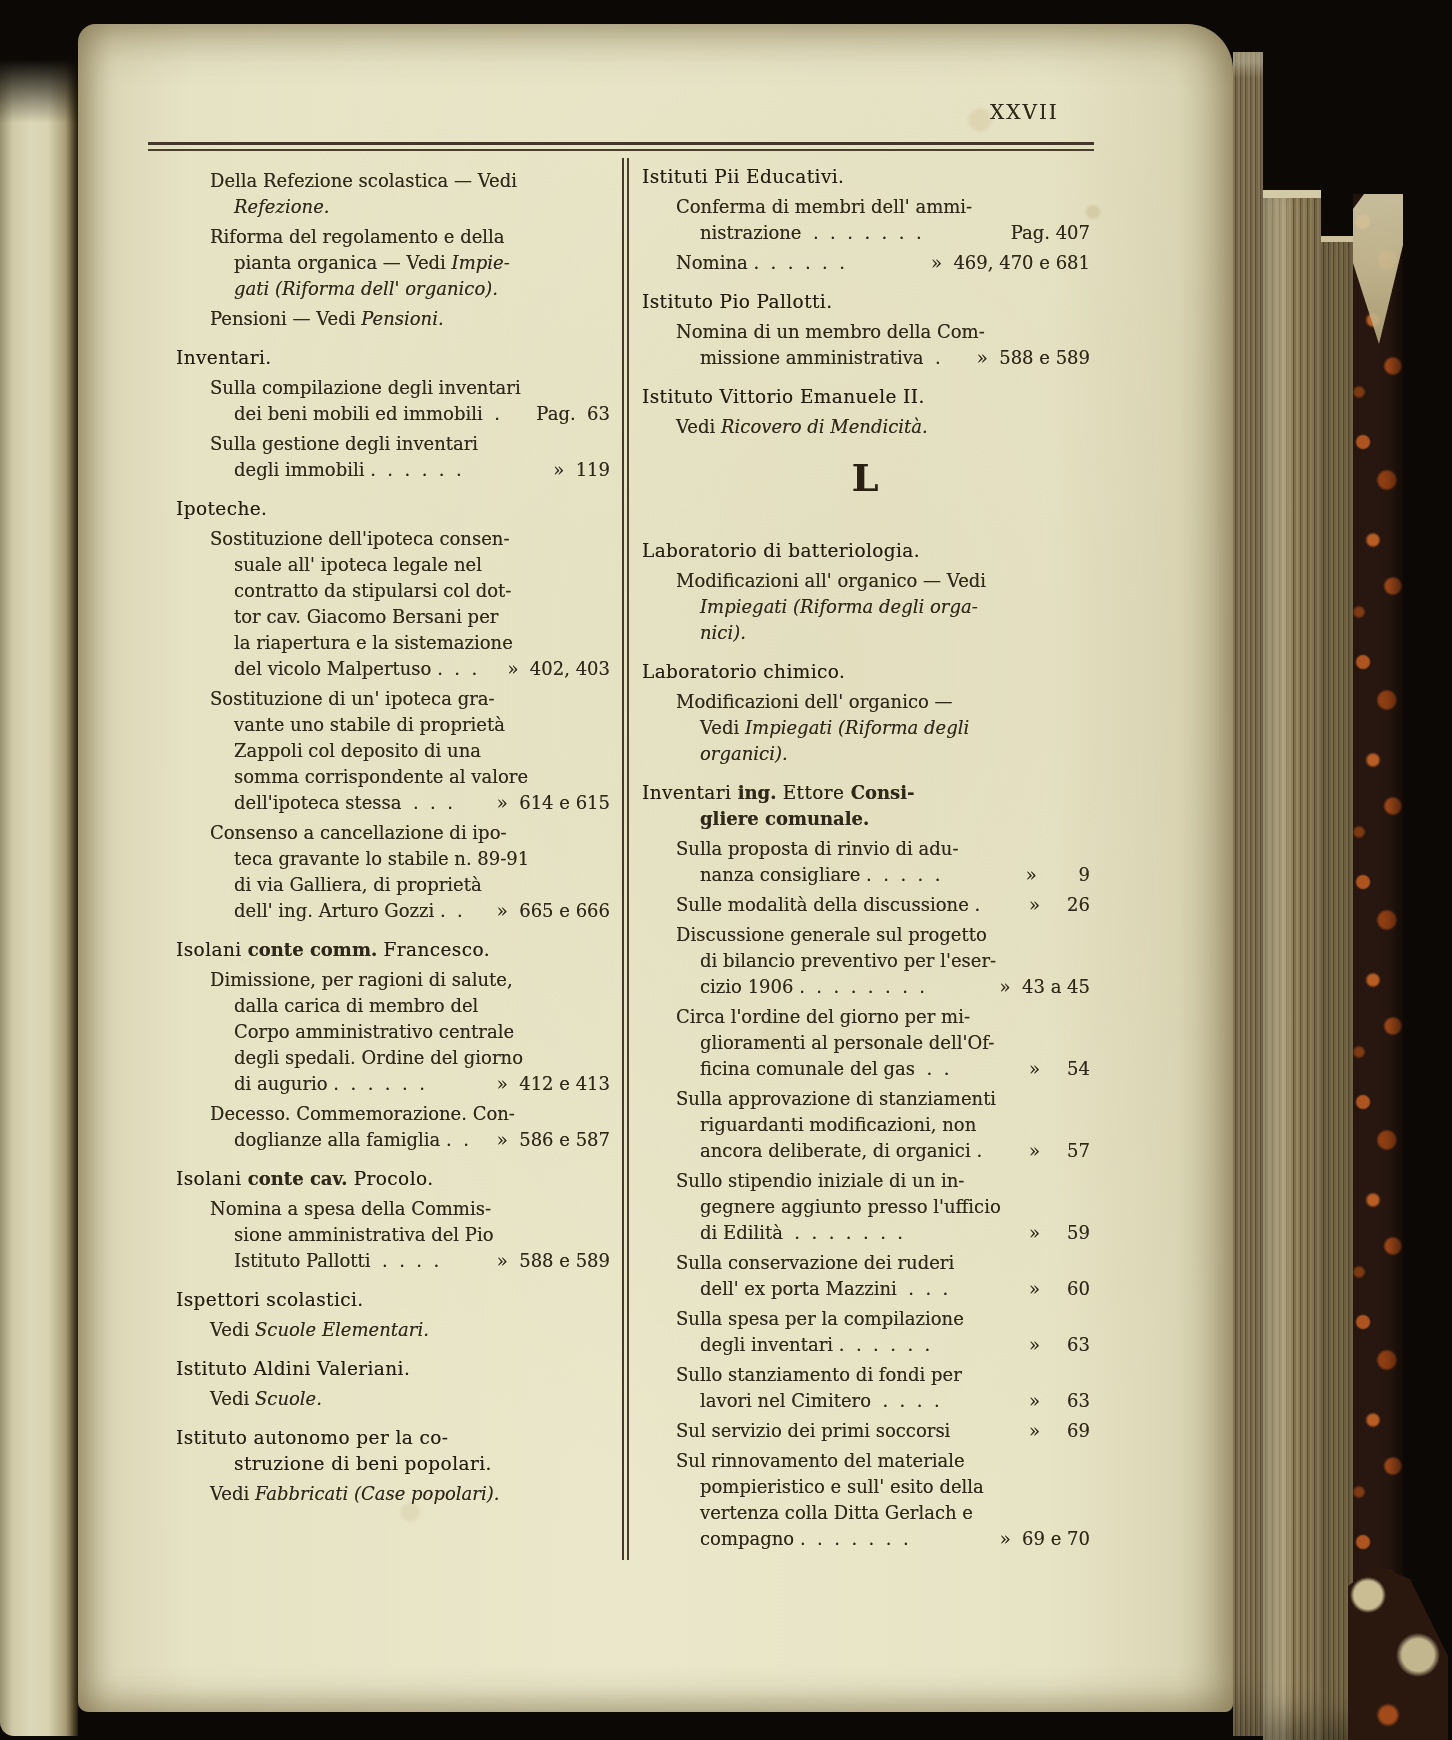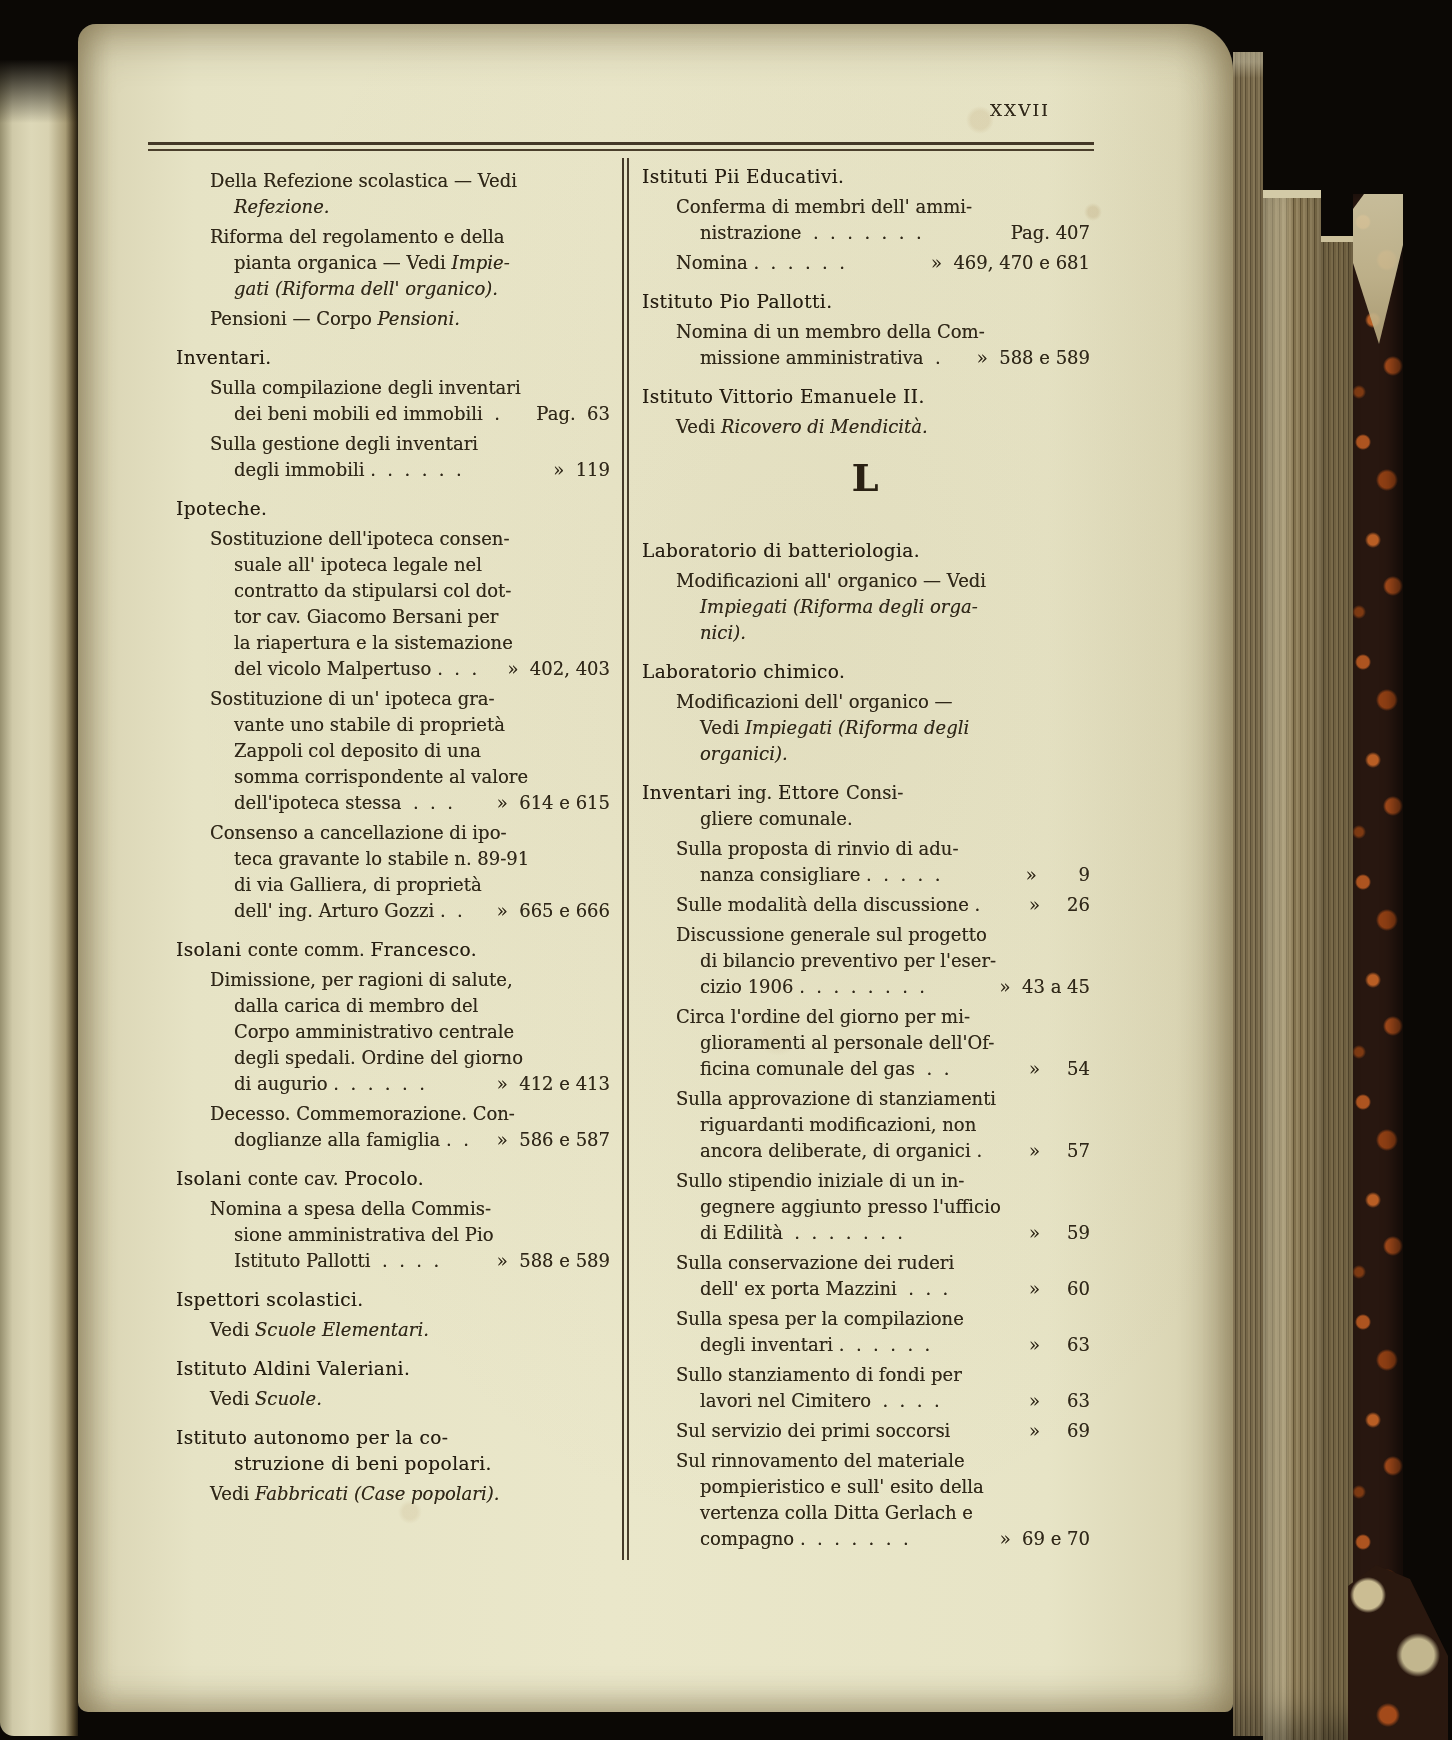--- a/index.html
+++ b/index.html
@@ -80,42 +80,42 @@
     background-color:#2a180f;
     background-image:
       radial-gradient(circle at 20px 30px,#cbbd93 0 14px,rgba(203,189,147,0) 18px),
       radial-gradient(circle at 70px 90px,#c2b68e 0 16px,rgba(194,182,142,0) 22px),
       radial-gradient(circle at 40px 150px,#a34a1a 0 8px,rgba(163,74,26,0) 12px);
     clip-path:polygon(28% 0,62% 8%,100% 52%,100% 100%,0 100%,0 12%);
   }
   
   .pgnum{
     position:absolute;left:912px;top:76px;
-    font-size:17px;letter-spacing:2px;color:#2f2718;
+    font-size:20px;letter-spacing:2px;color:#2f2718;
     text-shadow:0 0 .4px rgba(47,39,24,.6);
     text-align:right;
   }
   .toprule{
     position:absolute;left:70px;top:118px;width:946px;height:4px;
     border-top:3px solid #433827;border-bottom:2px solid #4a3f2c;
   }
   .divider{
     position:absolute;left:544px;top:134px;height:1402px;width:3px;
     border-left:2px solid #453a28;border-right:2px solid #4a3f2c;
   }
   
   .col{
     position:absolute;top:140px;font-size:18px;line-height:26px;color:#2f2718;
     text-shadow:0 0 .5px rgba(47,39,24,.55);
   }
   .lc{left:98px;width:434px;}
   .rc{left:564px;width:448px;}
   .blk{margin-top:4px;}
   .hdr{margin-top:13px;font-weight:bold;letter-spacing:.4px;color:#241c10;font-size:18.5px;}
-  .hdr .r{font-weight:normal;letter-spacing:0;font-size:18px;color:#2f2718;margin-top:32px;}
+  .hdr .r{font-weight:bold;letter-spacing:0;font-size:18px;color:#2f2718;margin-top:32px;}
   .ln{white-space:pre;}
   .z{padding-left:0;}
   .f{padding-left:34px;}
   .c{padding-left:58px;}
   .hasref{display:flex;}
   .hasref .tx{flex:1 1 auto;}
   .ref{flex:0 0 auto;text-align:center;white-space:pre;}
   .it{font-style:italic;}
   .b{font-weight:normal;}
   .letter{
@@ -141,21 +141,21 @@
         <div class="ln c"><span class="tx it">Refezione.</span></div>
       </div>
 
       <div class="blk">
         <div class="ln f"><span class="tx">Riforma del regolamento e della</span></div>
         <div class="ln c"><span class="tx">pianta organica — Vedi </span><span class="it">Impie-</span></div>
         <div class="ln c"><span class="tx it">gati (Riforma dell' organico).</span></div>
       </div>
 
       <div class="blk">
-        <div class="ln f"><span class="tx">Pensioni — Corpo </span><span class="it">Pensioni.</span></div>
+        <div class="ln f"><span class="tx">Pensioni — Vedi </span><span class="it">Pensioni.</span></div>
       </div>
 
       <div class="blk hdr">
         <div class="ln z"><span class="b">Inventari.</span></div>
       </div>
 
       <div class="blk">
         <div class="ln f"><span class="tx">Sulla compilazione degli inventari</span></div>
         <div class="ln c hasref"><span class="tx">dei beni mobili ed immobili  .</span><span class="ref">Pag.  63</span></div>
       </div>

